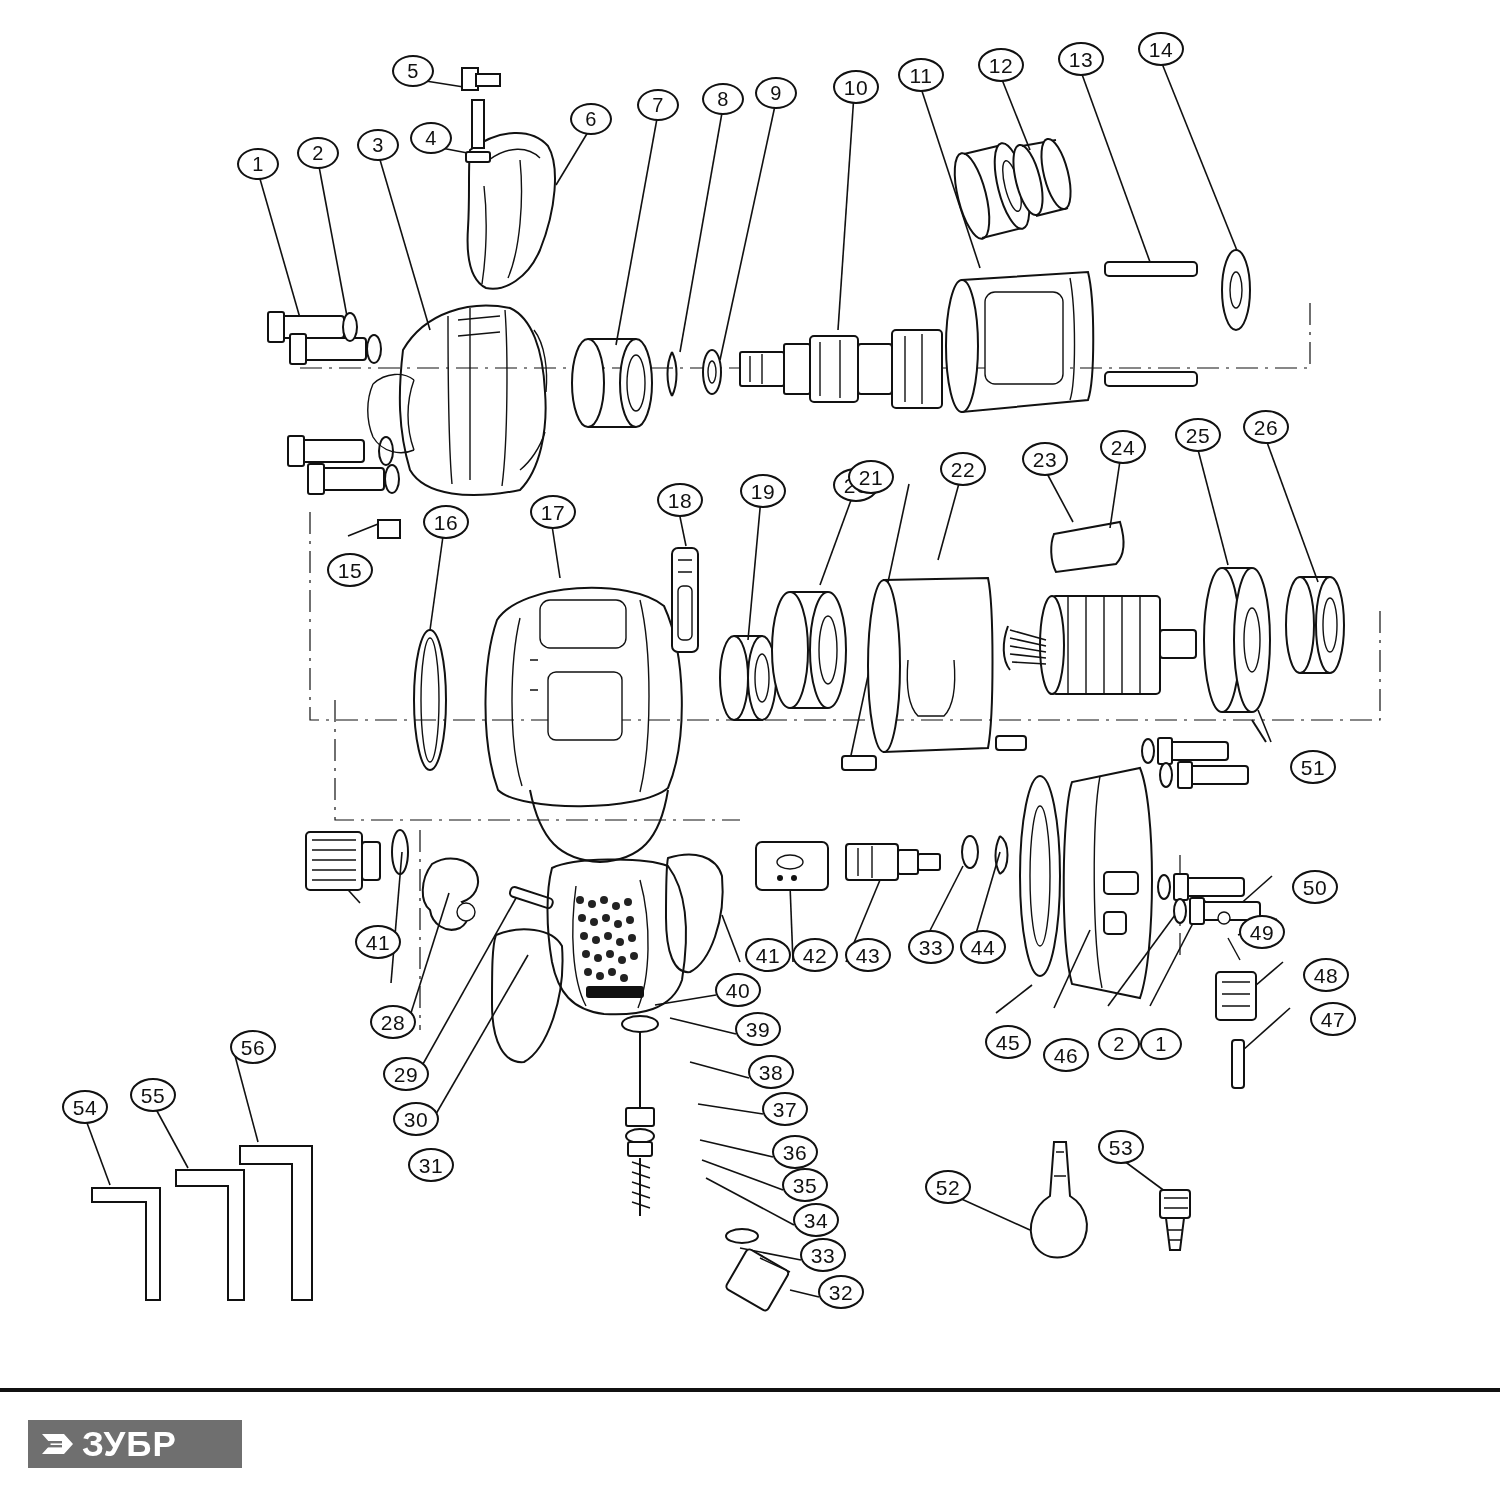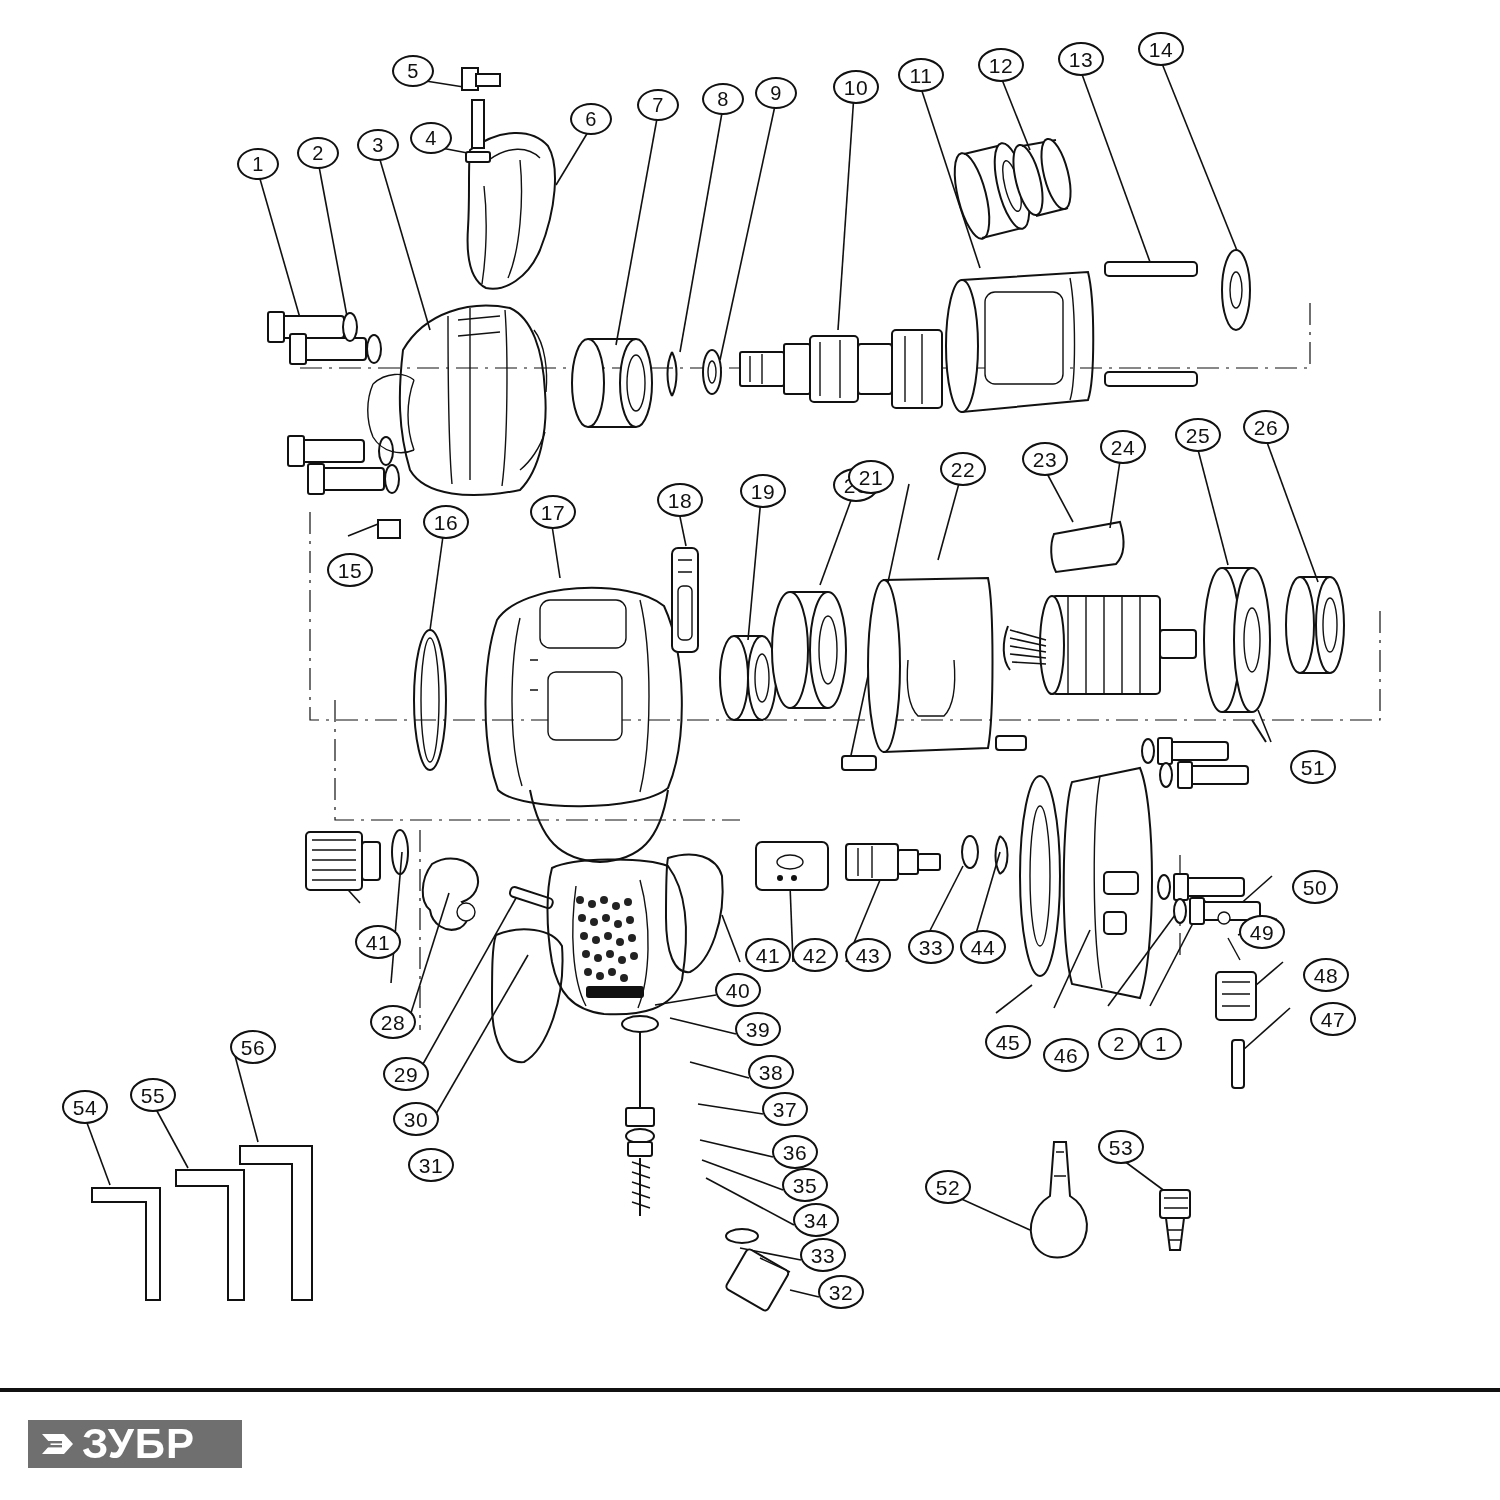--- a/index.html
+++ b/index.html
@@ -72,21 +72,21 @@
     box-sizing: border-box;
   }
   #brand-badge .arrow-mark {
     width: 34px;
     height: 30px;
     margin-right: 8px;
     flex: 0 0 auto;
   }
   #brand-badge .brand-text {
     color: #ffffff;
-    font-size: 42px;
+    font-size: 35px;
     font-weight: bold;
     letter-spacing: 1px;
     font-family: "Liberation Sans", sans-serif;
   }
   #caption {
     position: absolute;
     left: 285px;
     top: 33px;
     font-size: 30px;
     color: #111;

